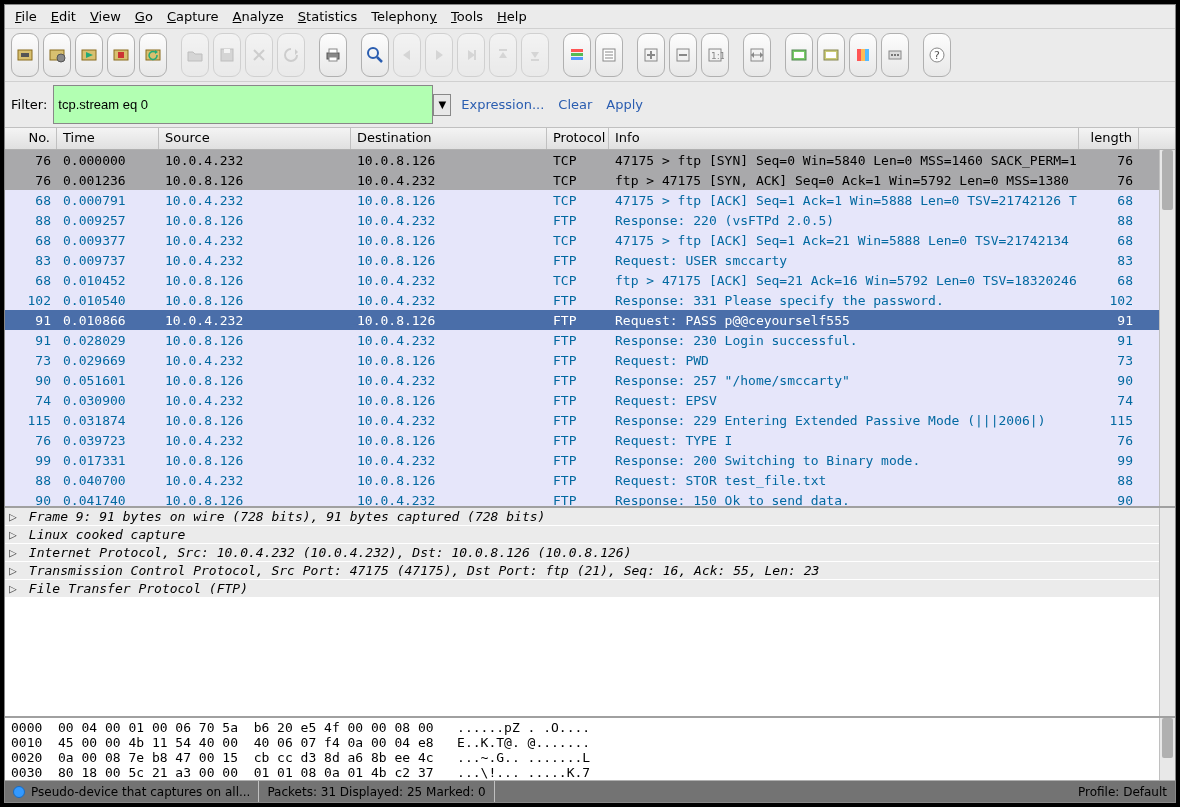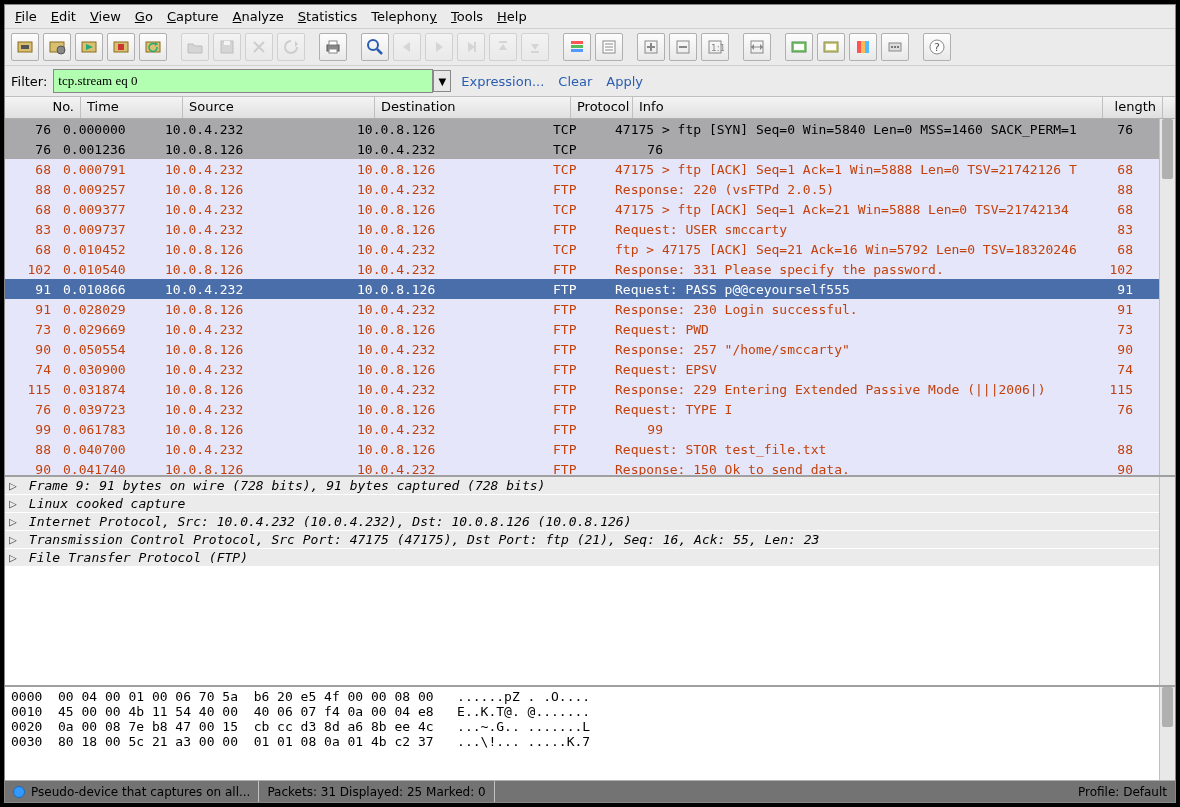--- a/index.html
+++ b/index.html
@@ -2,36 +2,36 @@
 <html><head>
 <meta charset="utf-8">
 <style>
 * { box-sizing: border-box; margin: 0; padding: 0; }
 body { font-family: "DejaVu Sans", Arial, sans-serif; font-size: 13px; background: #000; width: 1180px; height: 807px; overflow: hidden; }
 .window { background: #ebebeb; width: 1172px; height: 799px; margin: 4px; display: flex; flex-direction: column; border: 1px solid #888; }
 .menubar { display: flex; gap: 2px; padding: 2px 4px; background: #ebebeb; border-bottom: 1px solid #d0d0d0; }
 .menubar span { padding: 2px 6px; cursor: pointer; }
 .menubar span u { text-decoration: underline; }
 .toolbar { display: flex; align-items: center; gap: 4px; padding: 4px 6px; background: #ebebeb; border-bottom: 1px solid #d0d0d0; }
-.tbtn { width: 28px; height: 28px; border: 1px solid #b0b0b0; border-radius: 2px; background: linear-gradient(#fdfdfd,#e8e8e8); display: flex; align-items: center; justify-content: center; cursor: pointer; font-size: 14px; }
+.tbtn { width: 28px; height: 44px; border: 1px solid #b0b0b0; border-radius: 9px; background: linear-gradient(#fdfdfd,#e8e8e8); display: flex; align-items: center; justify-content: center; cursor: pointer; font-size: 14px; }
 .tbtn.disabled { opacity: 0.45; }
 .tsep { width: 6px; }
 .filterbar { display: flex; align-items: center; gap: 6px; padding: 3px 6px; background: #ebebeb; border-bottom: 1px solid #c0c0c0; }
 .filterbar label { font-size: 13px; }
-.filterbar input { flex: 0 0 380px; background: #b2ffb2; border: 1px solid #888; padding: 2px 4px; font-size: 13px; height: 24px; font-family: Liberation Serif, serif; }
+.filterbar input { flex: 0 0 380px; background: #b2ffb2; border: 1px solid #888; padding: 2px 4px; font-size: 13px; height: 39px; }
 .filterbar .dd { width: 18px; height: 22px; border: 1px solid #888; background: #e8e8e8; display:flex;align-items:center;justify-content:center;font-size:10px;cursor:pointer;margin-left:-6px;}
 .filterbar .lnk { color: #2a5db0; cursor: pointer; padding: 0 4px; text-align: right; }
 .packet-list { flex: 0 0 380px; display: flex; flex-direction: column; border-bottom: 2px solid #a0a0a0; overflow: hidden; position: relative; }
-.headers { display: flex; background: linear-gradient(#f4f4f4,#e0e0e0); border-bottom: 1px solid #b0b0b0; font-size: 13px; height: 22px; padding-left: 24px; }
+.headers { display: flex; background: linear-gradient(#f4f4f4,#e0e0e0); border-bottom: 1px solid #b0b0b0; font-size: 13px; height: 22px; }
 .hcell { border-right: 1px solid #c0c0c0; padding: 2px 6px; overflow: hidden; white-space: nowrap; }
 .rows { overflow-y: auto; flex: 1; font-family: "DejaVu Sans Mono","Courier New",monospace; font-size: 13px; }
 .row { display: flex; height: 20px; align-items: center; white-space: nowrap; }
 .row .cell { padding: 0 6px; overflow: hidden; }
 .row.gray { background: #a9a9ab; color: #000; }
-.row.lav { background: #e6e6fa; color: #c2410c; }
+.row.lav { background: #e6e6fa; color: #0369a1; }
 .row.sel { background: #4a6ea9; color: #fff; }
 .col-no { width: 52px; text-align: right; }
 .col-time { width: 102px; }
 .col-src { width: 192px; }
 .col-dst { width: 196px; }
 .col-proto { width: 62px; }
 .col-info { width: 470px; }
 .col-len { width: 60px; text-align: right; }
 .scrollbar-v { position: absolute; right: 0; top: 22px; bottom: 0; width: 16px; background: #e8e8e8; border-left: 1px solid #c0c0c0; }
 .scrollbar-v .thumb { position: absolute; top: 0; left: 2px; right: 2px; height: 60px; background: #b0b0b0; border-radius: 2px; }
@@ -276,20 +276,21 @@
           <div class="cell col-proto">TCP</div>
           <div class="cell col-info">47175 &gt; ftp [SYN] Seq=0 Win=5840 Len=0 MSS=1460 SACK_PERM=1</div>
           <div class="cell col-len">76</div>
         </div>
         <div class="row gray">
           <div class="cell col-no">76</div>
           <div class="cell col-time">0.001236</div>
           <div class="cell col-src">10.0.8.126</div>
           <div class="cell col-dst">10.0.4.232</div>
           <div class="cell col-proto">TCP</div>
+          <div class="cell col-info">ftp &gt; 47175 [SYN, ACK] Seq=0 Ack=1 Win=5792 Len=0 MSS=1380</div>
           <div class="cell col-len">76</div>
         </div>
         <div class="row lav">
           <div class="cell col-no">68</div>
           <div class="cell col-time">0.000791</div>
           <div class="cell col-src">10.0.4.232</div>
           <div class="cell col-dst">10.0.8.126</div>
           <div class="cell col-proto">TCP</div>
           <div class="cell col-info">47175 &gt; ftp [ACK] Seq=1 Ack=1 Win=5888 Len=0 TSV=21742126 T</div>
           <div class="cell col-len">68</div>
@@ -361,21 +362,21 @@
           <div class="cell col-no">73</div>
           <div class="cell col-time">0.029669</div>
           <div class="cell col-src">10.0.4.232</div>
           <div class="cell col-dst">10.0.8.126</div>
           <div class="cell col-proto">FTP</div>
           <div class="cell col-info">Request: PWD</div>
           <div class="cell col-len">73</div>
         </div>
         <div class="row lav">
           <div class="cell col-no">90</div>
-          <div class="cell col-time">0.050554</div>
+          <div class="cell col-time">0.051601</div>
           <div class="cell col-src">10.0.8.126</div>
           <div class="cell col-dst">10.0.4.232</div>
           <div class="cell col-proto">FTP</div>
           <div class="cell col-info">Response: 257 "/home/smccarty"</div>
           <div class="cell col-len">90</div>
         </div>
         <div class="row lav">
           <div class="cell col-no">74</div>
           <div class="cell col-time">0.030900</div>
           <div class="cell col-src">10.0.4.232</div>
@@ -397,24 +398,25 @@
           <div class="cell col-no">76</div>
           <div class="cell col-time">0.039723</div>
           <div class="cell col-src">10.0.4.232</div>
           <div class="cell col-dst">10.0.8.126</div>
           <div class="cell col-proto">FTP</div>
           <div class="cell col-info">Request: TYPE I</div>
           <div class="cell col-len">76</div>
         </div>
         <div class="row lav">
           <div class="cell col-no">99</div>
-          <div class="cell col-time">0.061783</div>
-          <div class="cell col-src">10.0.8.126</div>
-          <div class="cell col-dst">10.0.4.232</div>
-          <div class="cell col-proto">FTP</div>
+          <div class="cell col-time">0.017331</div>
+          <div class="cell col-src">10.0.8.126</div>
+          <div class="cell col-dst">10.0.4.232</div>
+          <div class="cell col-proto">FTP</div>
+          <div class="cell col-info">Response: 200 Switching to Binary mode.</div>
           <div class="cell col-len">99</div>
         </div>
         <div class="row lav">
           <div class="cell col-no">88</div>
           <div class="cell col-time">0.040700</div>
           <div class="cell col-src">10.0.4.232</div>
           <div class="cell col-dst">10.0.8.126</div>
           <div class="cell col-proto">FTP</div>
           <div class="cell col-info">Request: STOR test_file.txt</div>
           <div class="cell col-len">88</div>

